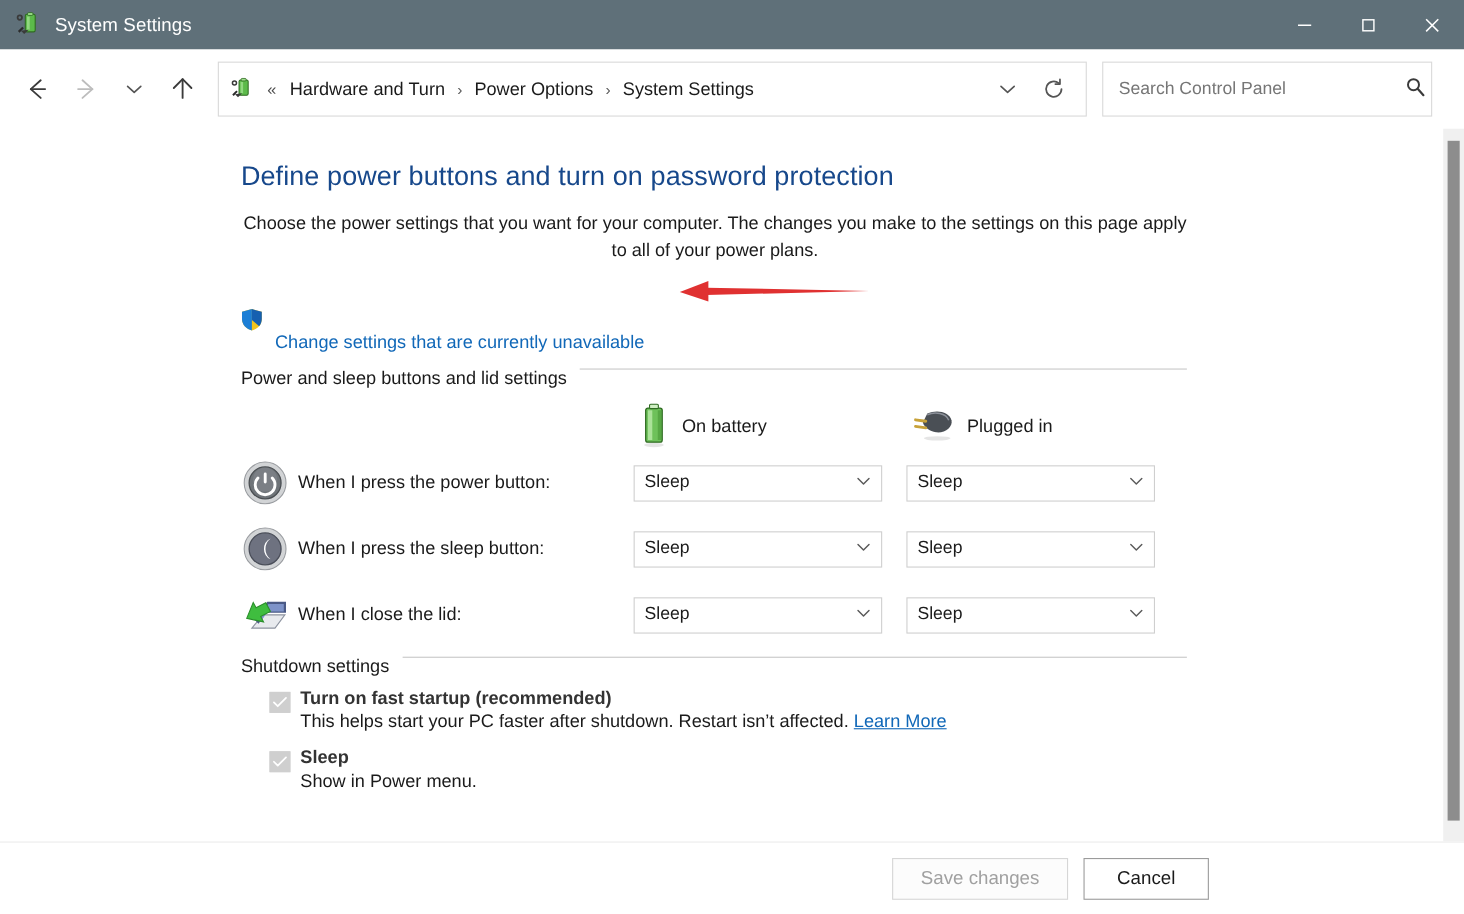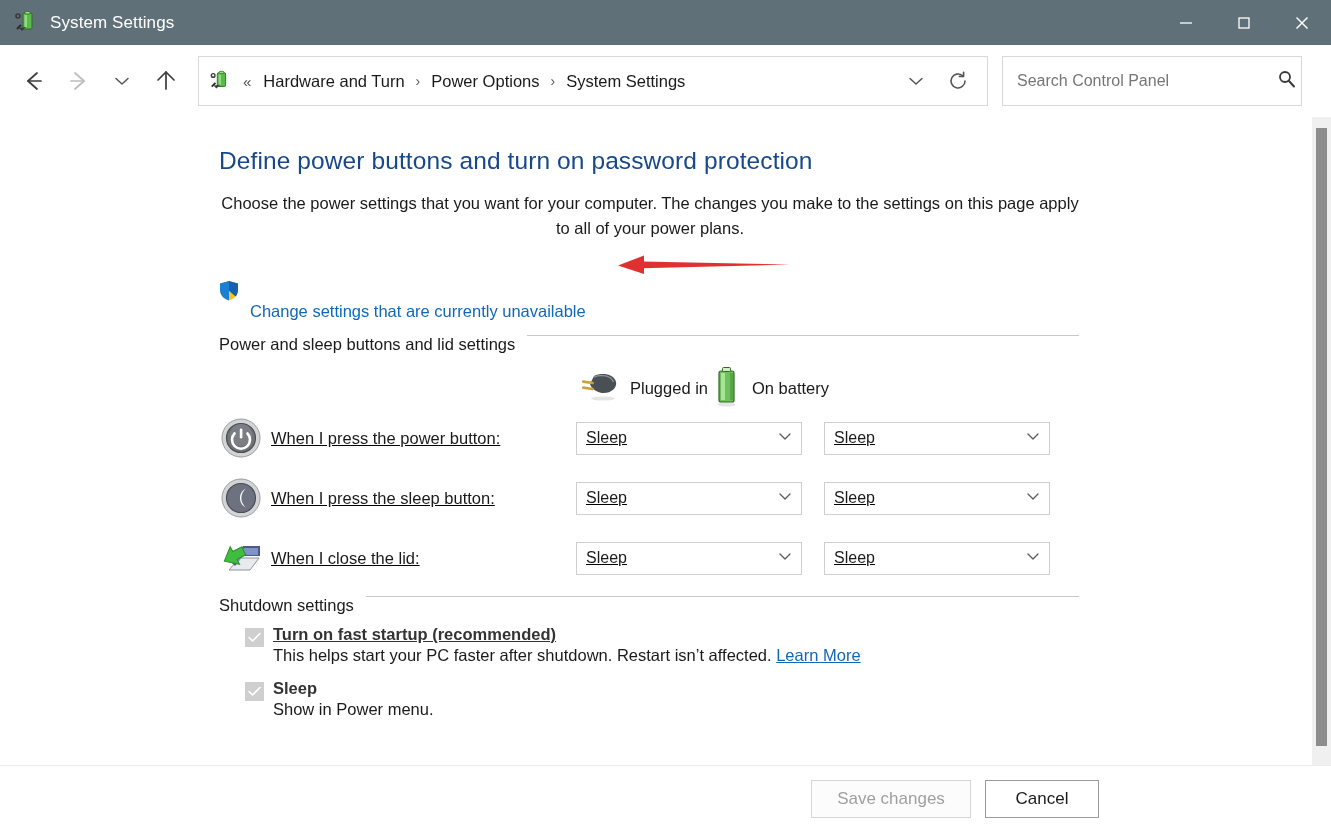--- a/index.html
+++ b/index.html
@@ -93,21 +93,21 @@
   }
   .section-head .label { font-size: 16.5px; color: #1a1a1a; white-space: nowrap; }
   .section-head .rule { flex: 1; height: 1px; background: #c8c8c8; margin-left: 12px; }
 
   
   .col-headers { display: flex; margin: 8px 0 4px 0; padding-left: 357px; }
   .colhead { display: flex; align-items: center; }
   .colhead .lbl { font-size: 16.5px; color: #1a1a1a; margin-left: 10px; }
   .colhead.battery { width: 249px; }
 
-  .setting-row { display: flex; align-items: center; margin-bottom: 16px; text-decoration: underline; }
+  .setting-row { display: flex; align-items: center; margin-bottom: 16px; }
   .setting-icon { width: 44px; height: 44px; margin-right: 8px; position: relative; flex: none; }
   .setting-label { font-size: 16.5px; color: #1a1a1a; width: 305px; }
   .select {
     width: 226px; height: 33px; border: 1px solid #cfcfcf; background: #fff;
     display: flex; align-items: center; padding: 0 8px 0 9px; margin-right: 22px;
   }
   .select .val { font-size: 16px; color: #1a1a1a; flex: 1; }
   .select .chev { color: #5a5a5a; }
 
   .check-row { display: flex; align-items: flex-start; margin-top: 10px; }
@@ -268,44 +268,44 @@
       </span>
       <a class="link">Change settings that are currently unavailable</a>
     </div>
 
     <div class="section-head">
       <span class="label">Power and sleep buttons and lid settings</span>
       <span class="rule"></span>
     </div>
 
     <div class="col-headers">
+      <div class="colhead battery">
+        <span>
+          <svg width="34" height="44" viewBox="0 0 34 44">
+            <rect x="11" y="7" width="15" height="31" rx="2" fill="#6ec15a" stroke="#2f6b22" stroke-width="1.2"></rect>
+            <rect x="14.5" y="3.5" width="8" height="4" rx="1" fill="#cfeec3" stroke="#2f6b22" stroke-width="1"></rect>
+            <rect x="13" y="9" width="4" height="27" fill="#b6e8a4" opacity=".85"></rect>
+            <rect x="22" y="9" width="3" height="27" fill="#3f8f2e" opacity=".5"></rect>
+            <ellipse cx="18.5" cy="40.5" rx="9" ry="2" fill="#000" opacity=".10"></ellipse>
+          </svg>
+        </span>
+        <span class="lbl">On battery</span>
+      </div>
       <div class="colhead">
         <span>
           <svg width="44" height="36" viewBox="0 0 44 36">
             <path d="M18 8 C26 4 38 6 40 14 C41.5 20 34 26 26 25 C20 24 15 20 14 16 Z" fill="#4a4f55"></path>
             <path d="M18 9 C25 6 35 7.5 37.5 14" fill="none" stroke="#8b9099" stroke-width="1.4"></path>
             <rect x="6" y="13" width="12" height="2.6" rx="1.2" fill="#c8a23a" transform="rotate(8 12 14)"></rect>
             <rect x="6" y="19" width="12" height="2.6" rx="1.2" fill="#c8a23a" transform="rotate(8 12 20)"></rect>
             <ellipse cx="27" cy="30.5" rx="12" ry="2" fill="#000" opacity=".10"></ellipse>
           </svg>
         </span>
         <span class="lbl">Plugged in</span>
       </div>
-      <div class="colhead battery">
-        <span>
-          <svg width="34" height="44" viewBox="0 0 34 44">
-            <rect x="11" y="7" width="15" height="31" rx="2" fill="#6ec15a" stroke="#2f6b22" stroke-width="1.2"></rect>
-            <rect x="14.5" y="3.5" width="8" height="4" rx="1" fill="#cfeec3" stroke="#2f6b22" stroke-width="1"></rect>
-            <rect x="13" y="9" width="4" height="27" fill="#b6e8a4" opacity=".85"></rect>
-            <rect x="22" y="9" width="3" height="27" fill="#3f8f2e" opacity=".5"></rect>
-            <ellipse cx="18.5" cy="40.5" rx="9" ry="2" fill="#000" opacity=".10"></ellipse>
-          </svg>
-        </span>
-        <span class="lbl">On battery</span>
-      </div>
     </div>
 
     <div class="setting-row">
       <span class="setting-icon">
         <svg width="44" height="44" viewBox="0 0 44 44">
           <circle cx="22" cy="22" r="19" fill="#d2d4d6" stroke="#9a9da1" stroke-width="1"></circle>
           <circle cx="22" cy="22" r="14.5" fill="#6f7479"></circle>
           <circle cx="22" cy="22" r="14.5" fill="none" stroke="#4a4e52" stroke-width="1.2"></circle>
           <circle cx="22" cy="19" r="11" fill="#8a8f94" opacity=".45"></circle>
           <rect x="20.8" y="12.5" width="2.6" height="10" rx="1.3" fill="#ffffff"></rect>
@@ -393,21 +393,21 @@
     </div>
 
     <div style="padding-left:26px;">
       <div class="check-row">
         <span class="checkbox">
           <svg width="13" height="11" viewBox="0 0 13 11">
               <path d="M1 5.5 L4.5 9 L12 1.5" fill="none" stroke="#ffffff" stroke-width="1.6" stroke-linecap="round" stroke-linejoin="round"></path>
             </svg>
         </span>
         <span class="check-body">
-          <span class="ctitle" style="display:block;text-decoration:underline;">Turn on fast startup (recommended)</span>
+          <span class="ctitle" style="display:block;">Turn on fast startup (recommended)</span>
           <span class="cdesc" style="display:block;">
             <span>This helps start your PC faster after shutdown. Restart isn’t affected.</span>
             <a class="link underline">Learn More</a>
           </span>
         </span>
       </div>
 
       <div class="check-row" style="margin-top:14px;">
         <span class="checkbox">
           <svg width="13" height="11" viewBox="0 0 13 11">

